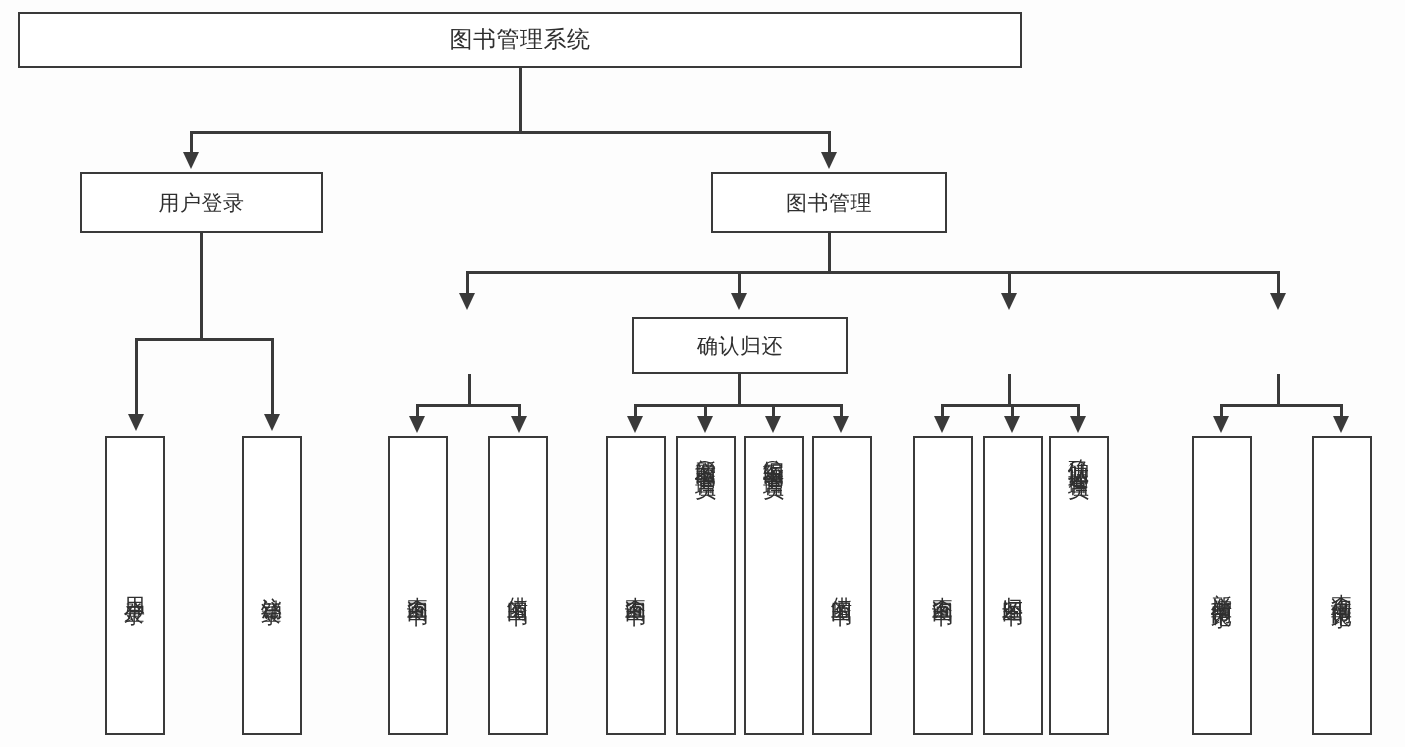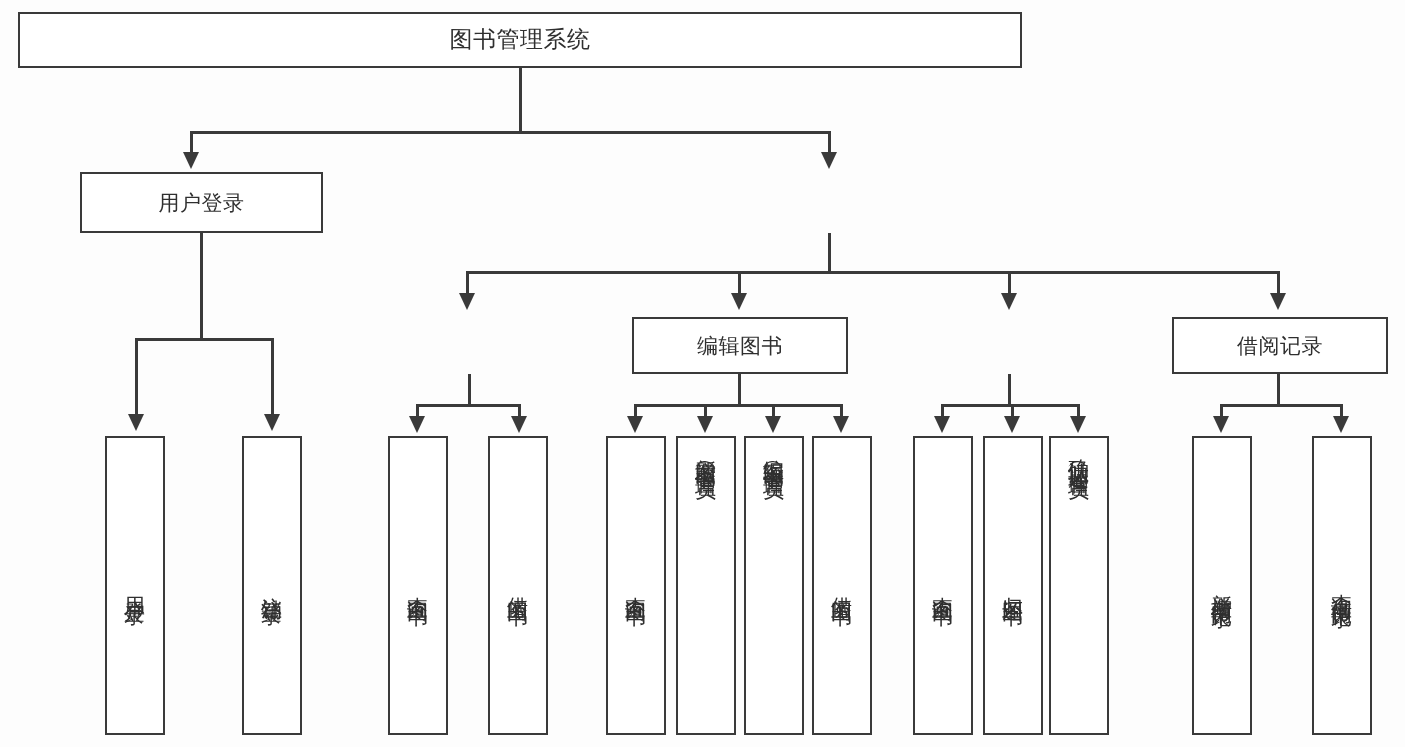--- a/index.html
+++ b/index.html
@@ -110,44 +110,44 @@
   <div class="hline" style="left:190px;top:131px;width:641px;"></div>
   <div class="vline" style="left:190px;top:131px;height:23px;"></div>
   <div class="arrow" style="left:183px;top:152px;"></div>
   <div class="vline" style="left:828px;top:131px;height:23px;"></div>
   <div class="arrow" style="left:821px;top:152px;"></div>
 
   <div class="node hbox" style="left:80px;top:172px;width:243px;height:61px;">
     <span class="node-label">用户登录</span>
   </div>
 
+  <div class="node hbox" style="left:711px;top:172px;width:236px;height:61px;">
+    <span class="node-label">图书管理</span>
+  </div>
 
   <div class="vline" style="left:200px;top:233px;height:108px;"></div>
   <div class="hline" style="left:135px;top:338px;width:139px;"></div>
   <div class="vline" style="left:135px;top:338px;height:78px;"></div>
   <div class="arrow" style="left:128px;top:414px;"></div>
   <div class="vline" style="left:271px;top:338px;height:78px;"></div>
   <div class="arrow" style="left:264px;top:414px;"></div>
 
   <div class="vline" style="left:828px;top:233px;height:40px;"></div>
   <div class="hline" style="left:466px;top:271px;width:814px;"></div>
   <div class="vline" style="left:466px;top:271px;height:24px;"></div>
   <div class="arrow" style="left:459px;top:293px;"></div>
   <div class="vline" style="left:738px;top:271px;height:24px;"></div>
   <div class="arrow" style="left:731px;top:293px;"></div>
   <div class="vline" style="left:1008px;top:271px;height:24px;"></div>
   <div class="arrow" style="left:1001px;top:293px;"></div>
   <div class="vline" style="left:1277px;top:271px;height:24px;"></div>
   <div class="arrow" style="left:1270px;top:293px;"></div>
 
   <div class="node hbox" style="left:632px;top:317px;width:216px;height:57px;">
-    <span class="node-label">编辑图书</span>
-  </div>
-  <div class="node hbox" style="left:1172px;top:317px;width:216px;height:57px;">
-    <span class="node-label">借阅记录</span>
+    <span class="node-label">确认归还</span>
   </div>
 
   <div class="vline" style="left:468px;top:374px;height:32px;"></div>
   <div class="hline" style="left:416px;top:404px;width:105px;"></div>
   <div class="vline" style="left:416px;top:404px;height:14px;"></div>
   <div class="arrow" style="left:409px;top:416px;"></div>
   <div class="vline" style="left:518px;top:404px;height:14px;"></div>
   <div class="arrow" style="left:511px;top:416px;"></div>
 
   <div class="vline" style="left:738px;top:374px;height:32px;"></div>

